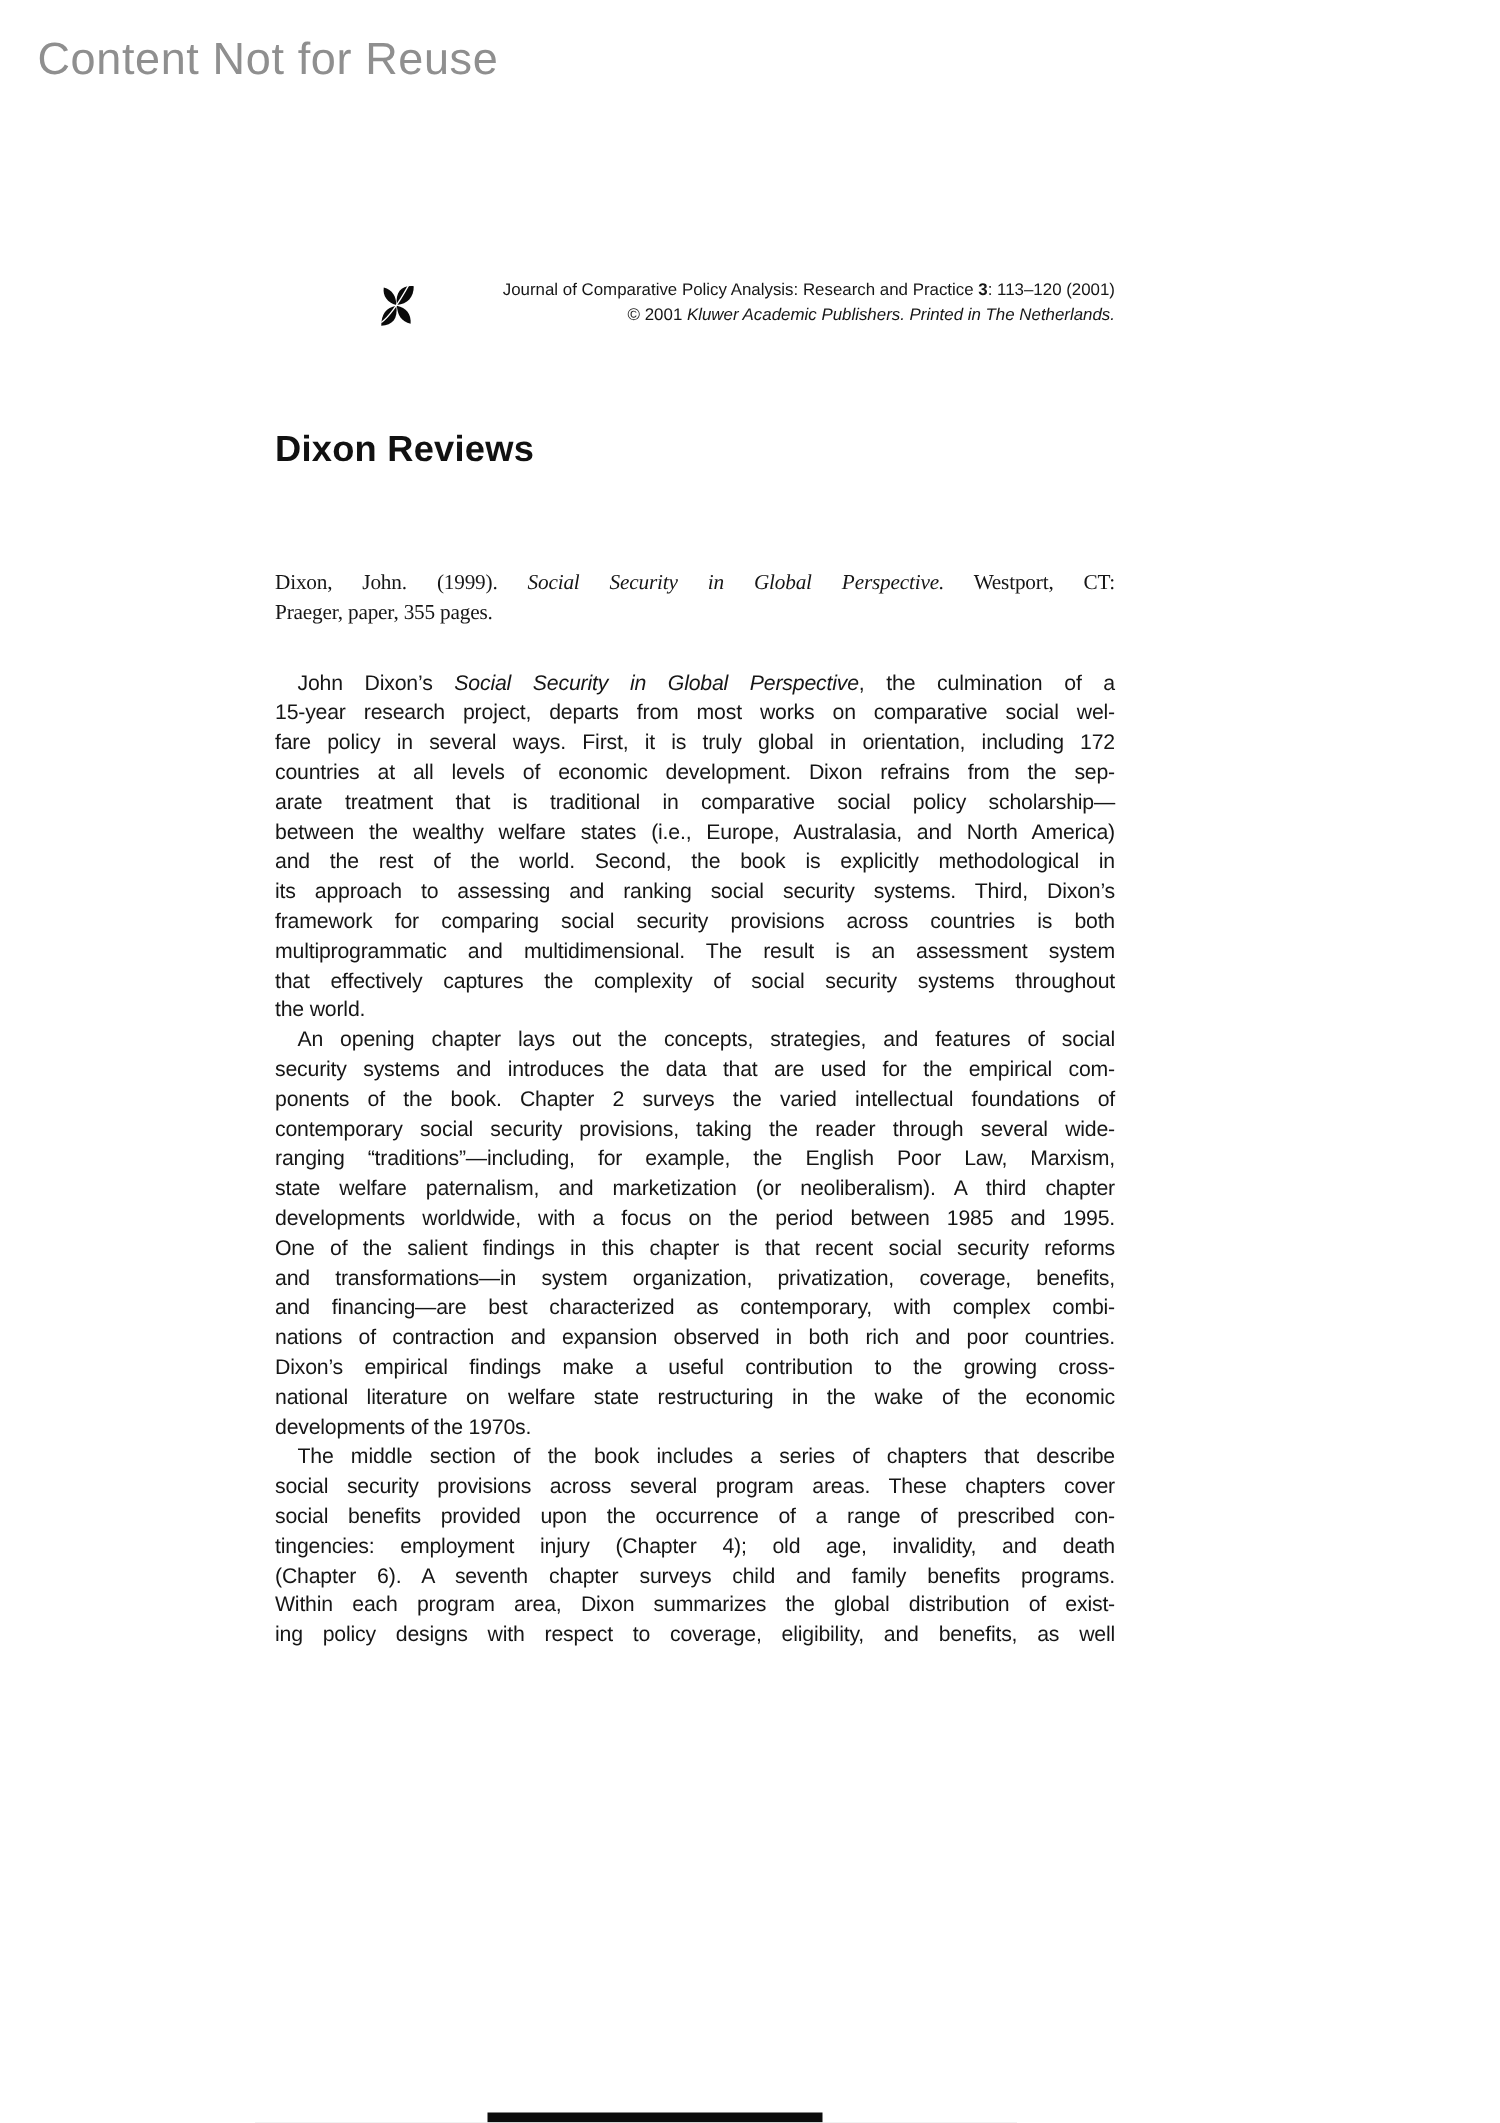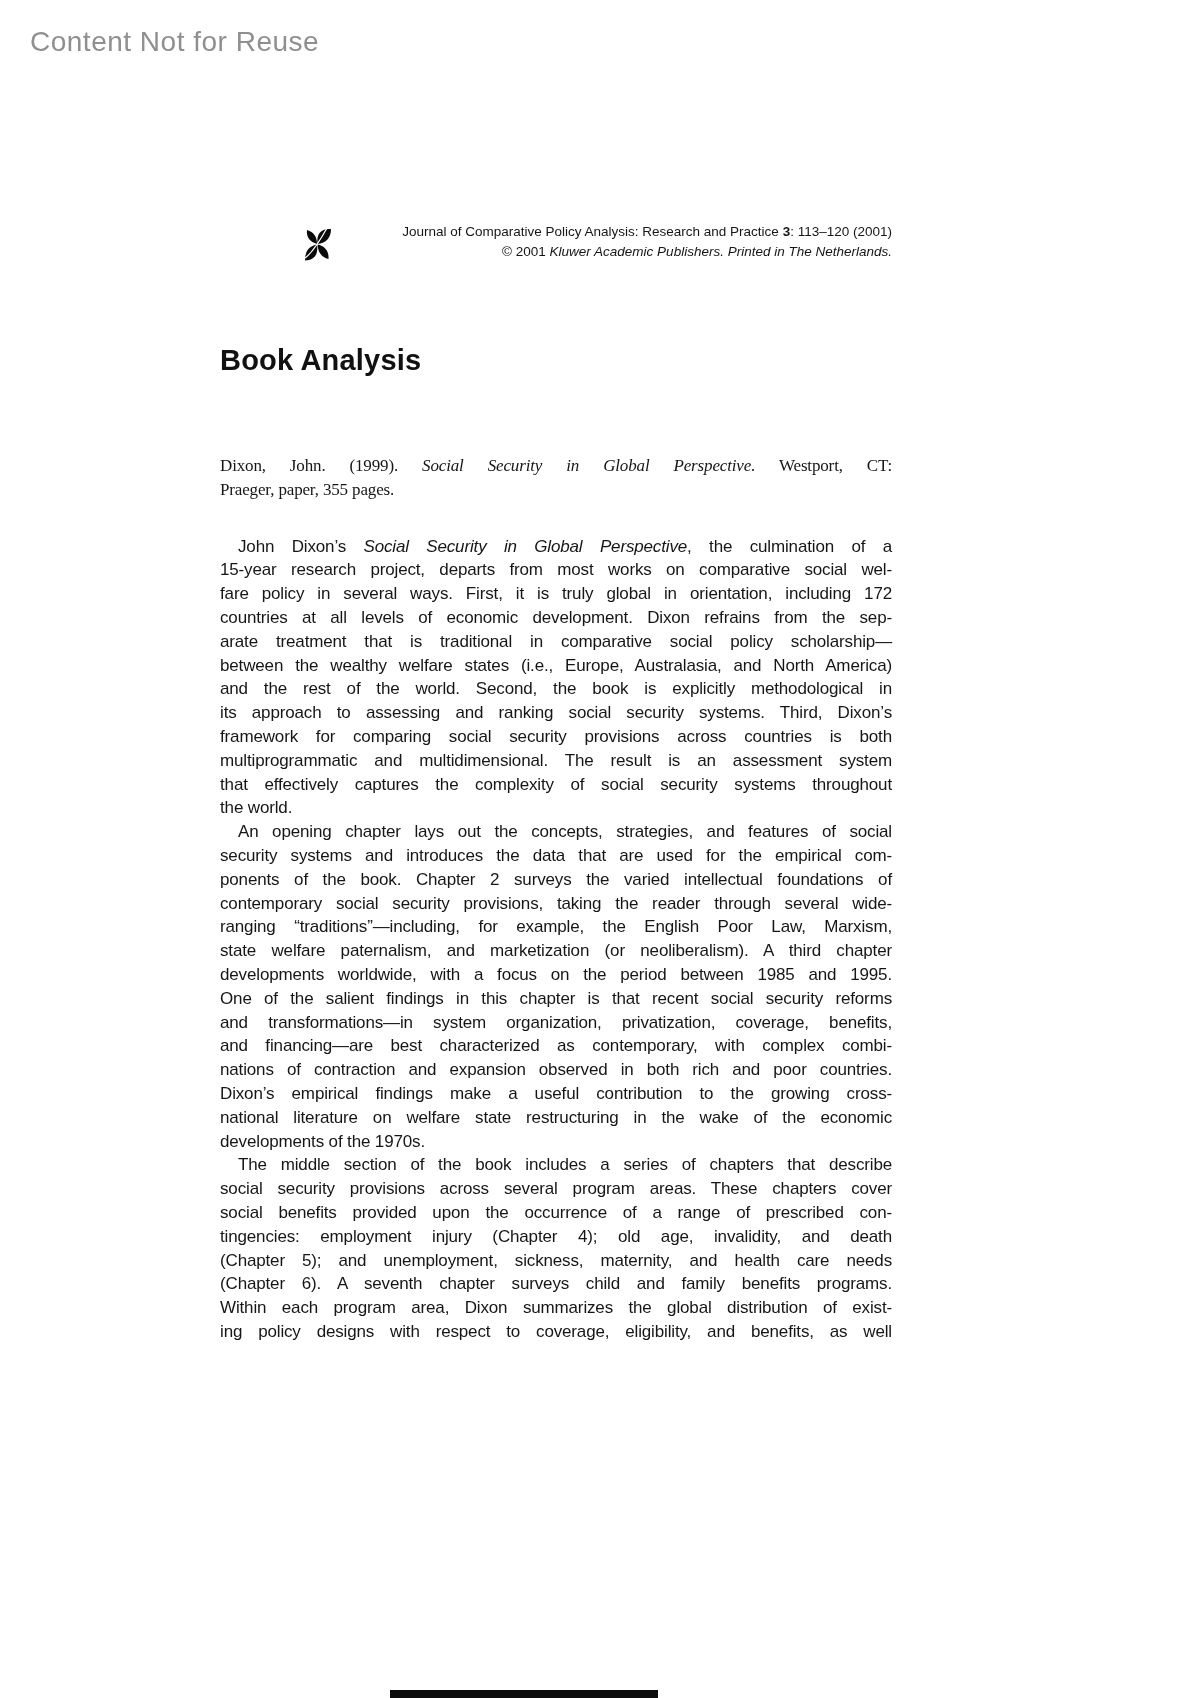--- a/index.html
+++ b/index.html
@@ -4,21 +4,21 @@
 <style>
   html,body { margin:0; padding:0; background:#e8e8e8; }
   .page {
     position:relative; width:1200px; height:1698px; margin:0 auto;
     background:#ffffff; overflow:hidden;
     font-family:"Liberation Sans","DejaVu Sans",sans-serif;
     color:#161616;
   }
   .watermark {
     position:absolute; left:30px; top:26px;
-    font-size:28px; color:#8f8f8f; letter-spacing:0.5px;
+    font-size:36px; color:#8f8f8f; letter-spacing:0.5px;
   }
   .header {
     position:absolute; left:300px; top:222px; width:592px;
     font-size:13.5px; line-height:20px; text-align:right; white-space:nowrap;
   }
   .logo { position:absolute; left:0; top:3px; width:34px; height:38px; display:block; }
   .title {
     position:absolute; left:220px; top:344px; margin:0;
     font-size:29px; font-weight:bold; letter-spacing:0.2px; color:#111;
   }
@@ -49,21 +49,21 @@
           <path d="M17 19.5 C18.5 30 14 35 5 35.5 C5 26 9 21 17 19.5 Z"></path>
           <path d="M17.5 19.5 C25 21 29 26 28.5 34 C21 32 18 27 17.5 19.5 Z"></path>
         </g>
         <path d="M5 33 C12 28 22 12 27 3" stroke="#ffffff" stroke-width="1.2" fill="none"></path>
       </svg>
     </span>
     <div class="hline1"><span>Journal of Comparative Policy Analysis: Research and Practice </span><span style="font-weight: bold;">3</span><span>: 113–120 (2001)</span></div>
     <div class="hline2"><span>© 2001 </span><span style="font-style: italic;">Kluwer Academic Publishers. Printed in The Netherlands.</span></div>
   </div>
 
-  <h1 class="title">Book Analysis</h1>
+  <h1 class="title">Dixon Reviews</h1>
 
   <div class="column">
     <div class="citation" id="citation">
         <div class="line"><span>Dixon, John. (1999). </span><span style="font-style: italic;">Social Security in Global Perspective.</span><span> Westport, CT:</span></div>
         <div class="line last"><span>Praeger, paper, 355 pages.</span></div>
       </div>
     <div id="body">
         <div class="para">
           <div class="line indent"><span>John Dixon’s </span><span style="font-style: italic;">Social Security in Global Perspective</span><span>, the culmination of a</span></div>
           <div class="line"><span>15-year research project, departs from most works on comparative social wel-</span></div>
@@ -92,21 +92,20 @@
           <div class="line"><span>nations of contraction and expansion observed in both rich and poor countries.</span></div>
           <div class="line"><span>Dixon’s empirical findings make a useful contribution to the growing cross-</span></div>
           <div class="line"><span>national literature on welfare state restructuring in the wake of the economic</span></div>
           <div class="line last"><span>developments of the 1970s.</span></div>
         </div>
         <div class="para">
           <div class="line indent"><span>The middle section of the book includes a series of chapters that describe</span></div>
           <div class="line"><span>social security provisions across several program areas. These chapters cover</span></div>
           <div class="line"><span>social benefits provided upon the occurrence of a range of prescribed con-</span></div>
           <div class="line"><span>tingencies: employment injury (Chapter 4); old age, invalidity, and death</span></div>
-          <div class="line"><span>(Chapter 5); and unemployment, sickness, maternity, and health care needs</span></div>
           <div class="line"><span>(Chapter 6). A seventh chapter surveys child and family benefits programs.</span></div>
           <div class="line"><span>Within each program area, Dixon summarizes the global distribution of exist-</span></div>
           <div class="line"><span>ing policy designs with respect to coverage, eligibility, and benefits, as well</span></div>
         </div>
       </div>
   </div>
 
   <div class="bottom-bar"></div>
 
 </div>

